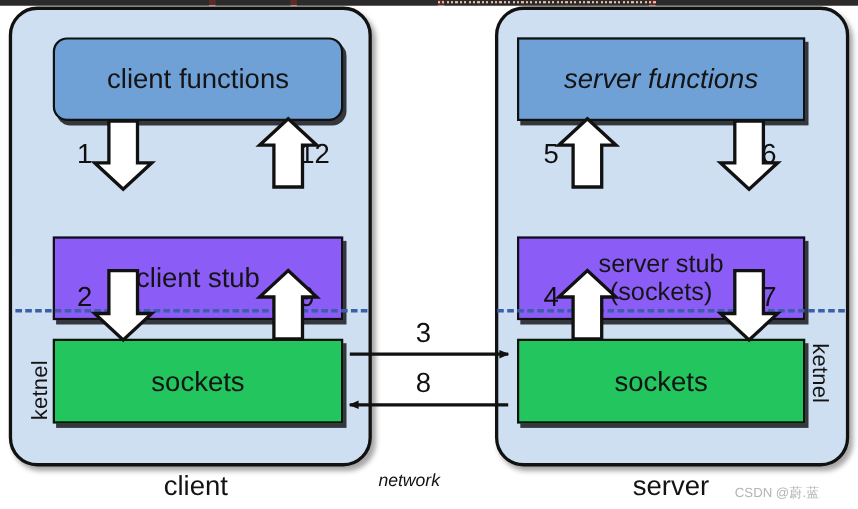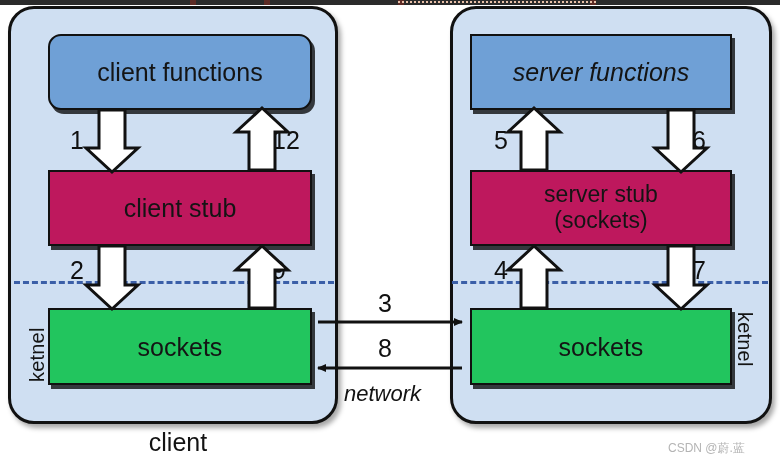--- a/index.html
+++ b/index.html
@@ -56,21 +56,21 @@
     align-items: center;
     justify-content: center;
     text-align: center;
     color: #141414;
     font-size: 25px;
     line-height: 1.12;
     box-shadow: 3px 4px 0 rgba(0,0,0,0.75);
     white-space: pre-line;
   }
   .box.blue   { background: #6fa0d6; }
-  .box.red    { background: #be185d; }
+  .box.red    { background: #8b5cf6; margin-top: 45px; }
   .box.orange { background: #22c55e; }
 
   
   .dashline {
     position: absolute;
     height: 0;
     border-top: 3px dashed #3b5fa8;
   }
 
   
@@ -93,23 +93,24 @@
   
   .caption {
     position: absolute;
     font-size: 25px;
     color: #131313;
     text-align: center;
   }
 
   .netlabel {
     position: absolute;
-    font-size: 22px;
+    font-size: 16px;
     font-style: italic;
     color: #131313;
+    margin-top: 48px;
   }
 
   .watermark {
     position: absolute;
     font-size: 12px;
     color: #b4b4b4;
     white-space: nowrap;
   }
 
   svg.overlay {
@@ -214,15 +215,16 @@
     <g>
       <path d="M318,322 L462,322" stroke="#111111" stroke-width="3" fill="none" marker-end="url(#thinhead)"></path>
     </g>
 
     <g>
       <path d="M462,368 L318,368" stroke="#111111" stroke-width="3" fill="none" marker-end="url(#thinhead)"></path>
     </g>
   </svg>
 
   <div class="caption" style="left:88px; top:428px; width:180px;">client</div>
+  <div class="caption" style="left:520px; top:428px; width:180px;">server</div>
 
   <div class="watermark" style="left:668px; top:440px;">CSDN @蔚.蓝</div>
 </div>
 
 </body></html>

